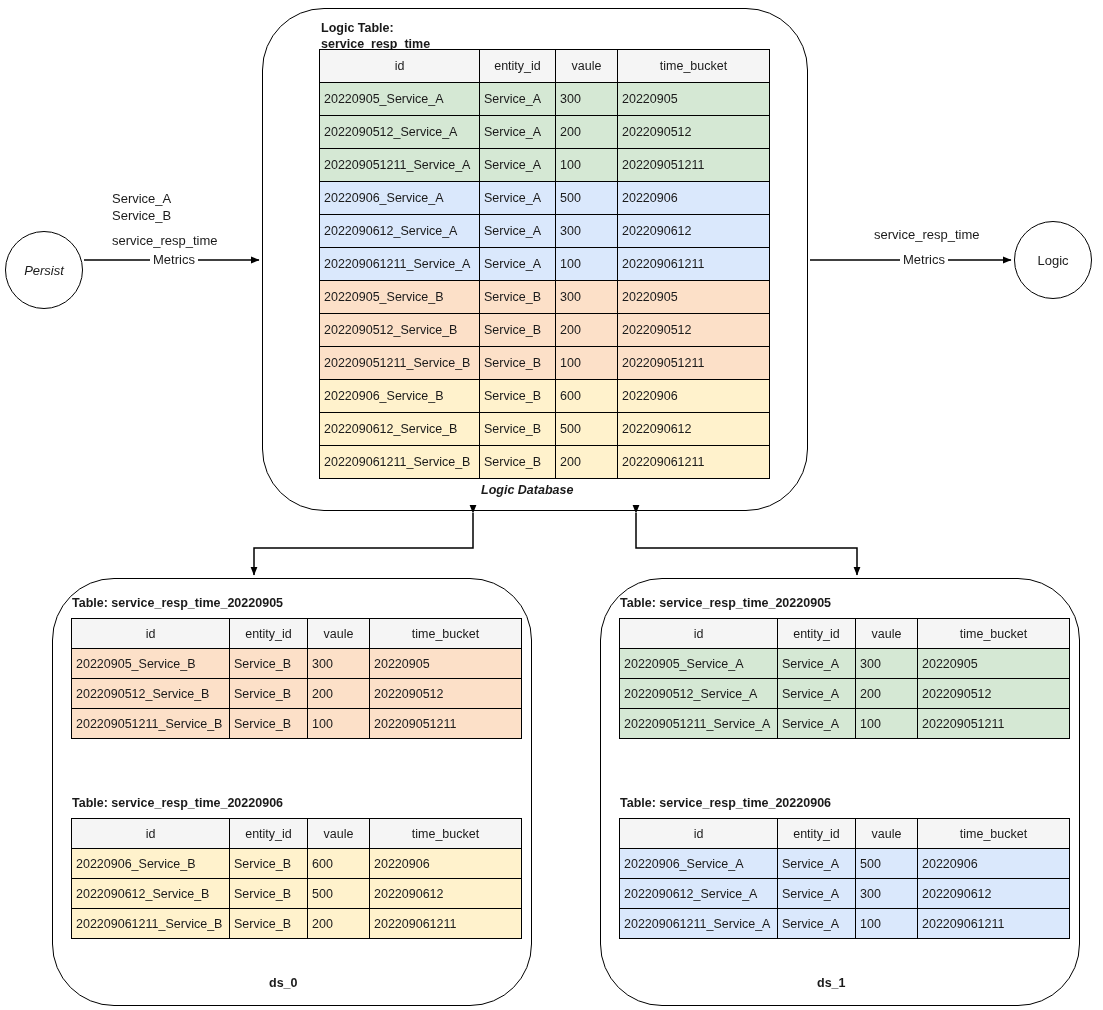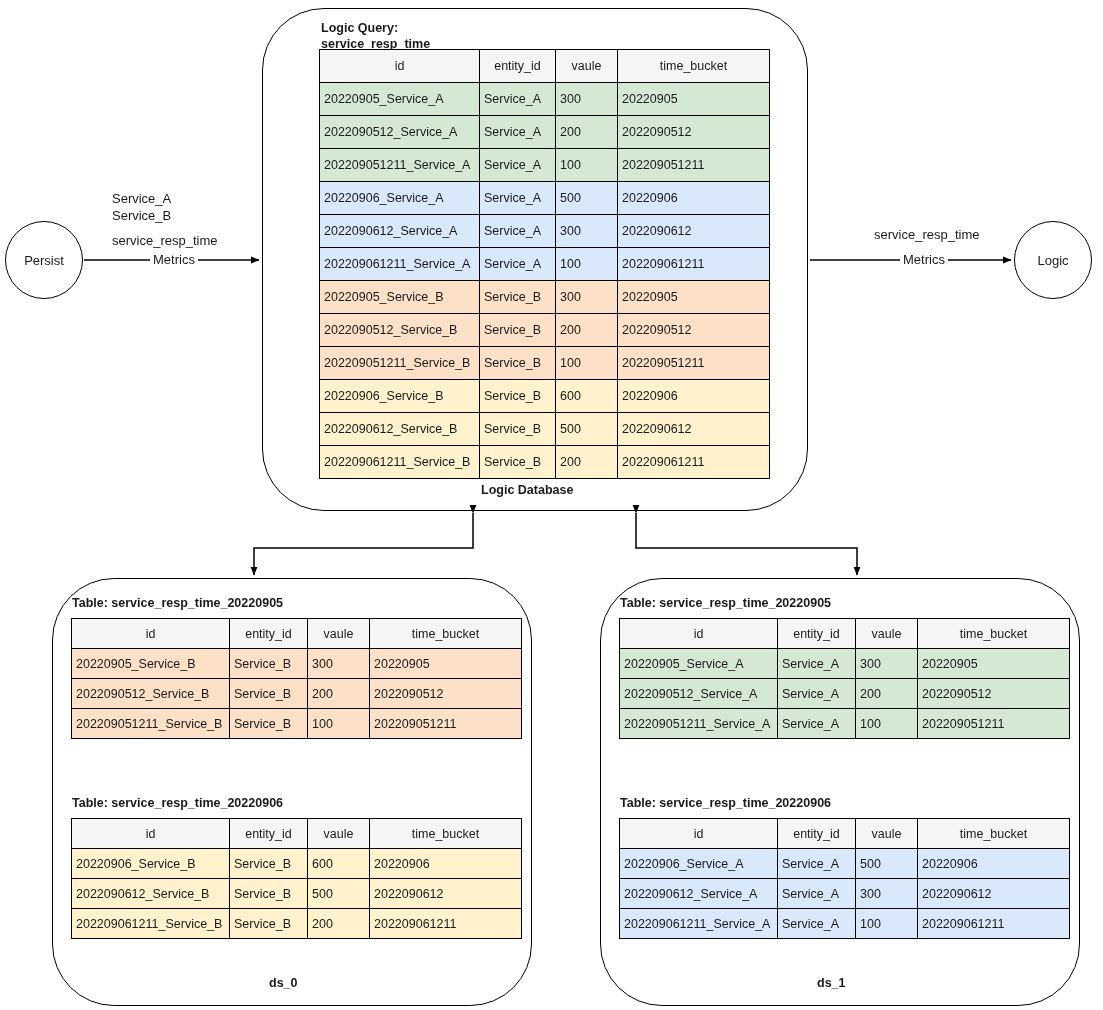--- a/index.html
+++ b/index.html
@@ -47,21 +47,21 @@
     border: 1.5px solid #000000;
     border-radius: 50%;
     background: #ffffff;
     display: flex;
     align-items: center;
     justify-content: center;
     font-size: 13px;
     color: #1a1a1a;
     box-sizing: border-box;
   }
-  #persist-node { left: 5px;  top: 221px; width: 78px; height: 78px; }
+  #persist-node { left: 5px;  top: 231px; width: 78px; height: 78px; font-style: italic; }
   #query-node   { left: 1014px; top: 221px; width: 78px; height: 78px; }
 
   
   .edge-label {
     position: absolute;
     font-size: 13px;
     color: #1a1a1a;
     white-space: pre;
     background: #ffffff;
     text-align: center;
@@ -76,21 +76,21 @@
   
   .caption {
     position: absolute;
     font-size: 12.5px;
     font-weight: bold;
     color: #1a1a1a;
     white-space: pre;
     line-height: 16px;
   }
   #logic-table-caption { left: 321px; top: 20px; }
-  #logic-db-caption    { left: 481px; top: 482px; }
+  #logic-db-caption    { left: 481px; top: 482px; font-style: italic; }
   #ds0-caption         { left: 269px; top: 975px; }
   #ds1-caption         { left: 817px; top: 975px; }
   #ds0-t1-caption      { left: 72px;  top: 595px; }
   #ds0-t2-caption      { left: 72px;  top: 795px; }
   #ds1-t1-caption      { left: 620px; top: 595px; }
   #ds1-t2-caption      { left: 620px; top: 795px; }
 
   
   table.data-table {
     position: absolute;
@@ -167,21 +167,21 @@
     <span>Logic</span>
   </div>
 
   <div class="edge-label" id="persist-entities-label">Service_A
 Service_B</div>
   <div class="edge-label" id="persist-metric-label">service_resp_time</div>
   <div class="edge-label" id="persist-edge-label">Metrics</div>
   <div class="edge-label" id="query-metric-label">service_resp_time</div>
   <div class="edge-label" id="query-edge-label">Metrics</div>
 
-  <div class="caption" id="logic-table-caption">Logic Query:
+  <div class="caption" id="logic-table-caption">Logic Table:
 service_resp_time</div>
   <div class="caption" id="logic-db-caption">Logic Database</div>
   <div class="caption" id="ds0-caption">ds_0</div>
   <div class="caption" id="ds1-caption">ds_1</div>
   <div class="caption" id="ds0-t1-caption">Table: service_resp_time_20220905</div>
   <div class="caption" id="ds0-t2-caption">Table: service_resp_time_20220906</div>
   <div class="caption" id="ds1-t1-caption">Table: service_resp_time_20220905</div>
   <div class="caption" id="ds1-t2-caption">Table: service_resp_time_20220906</div>
 
   <table class="data-table" id="logic-table">

